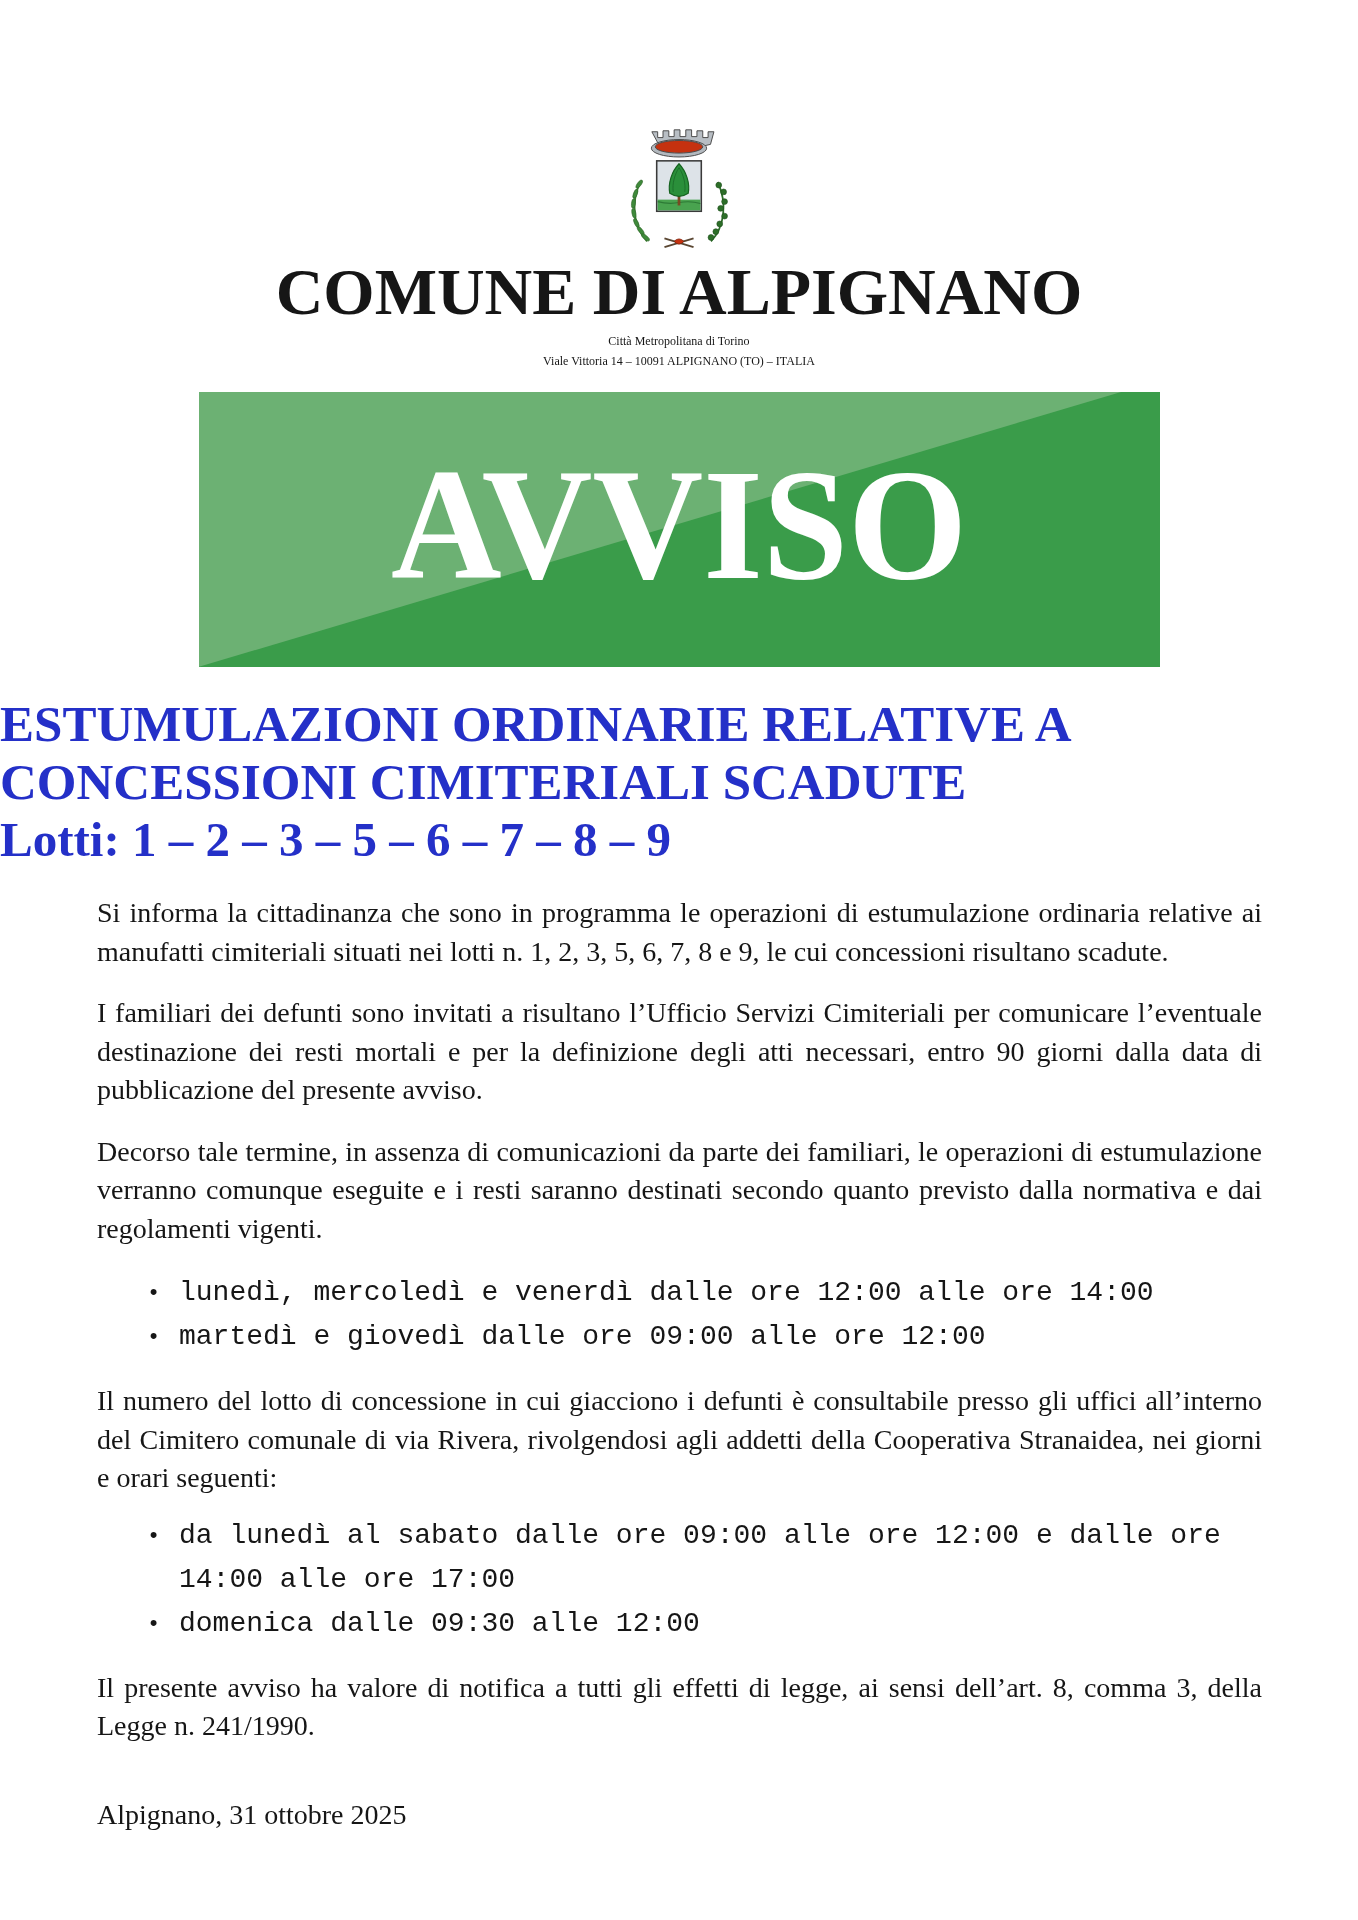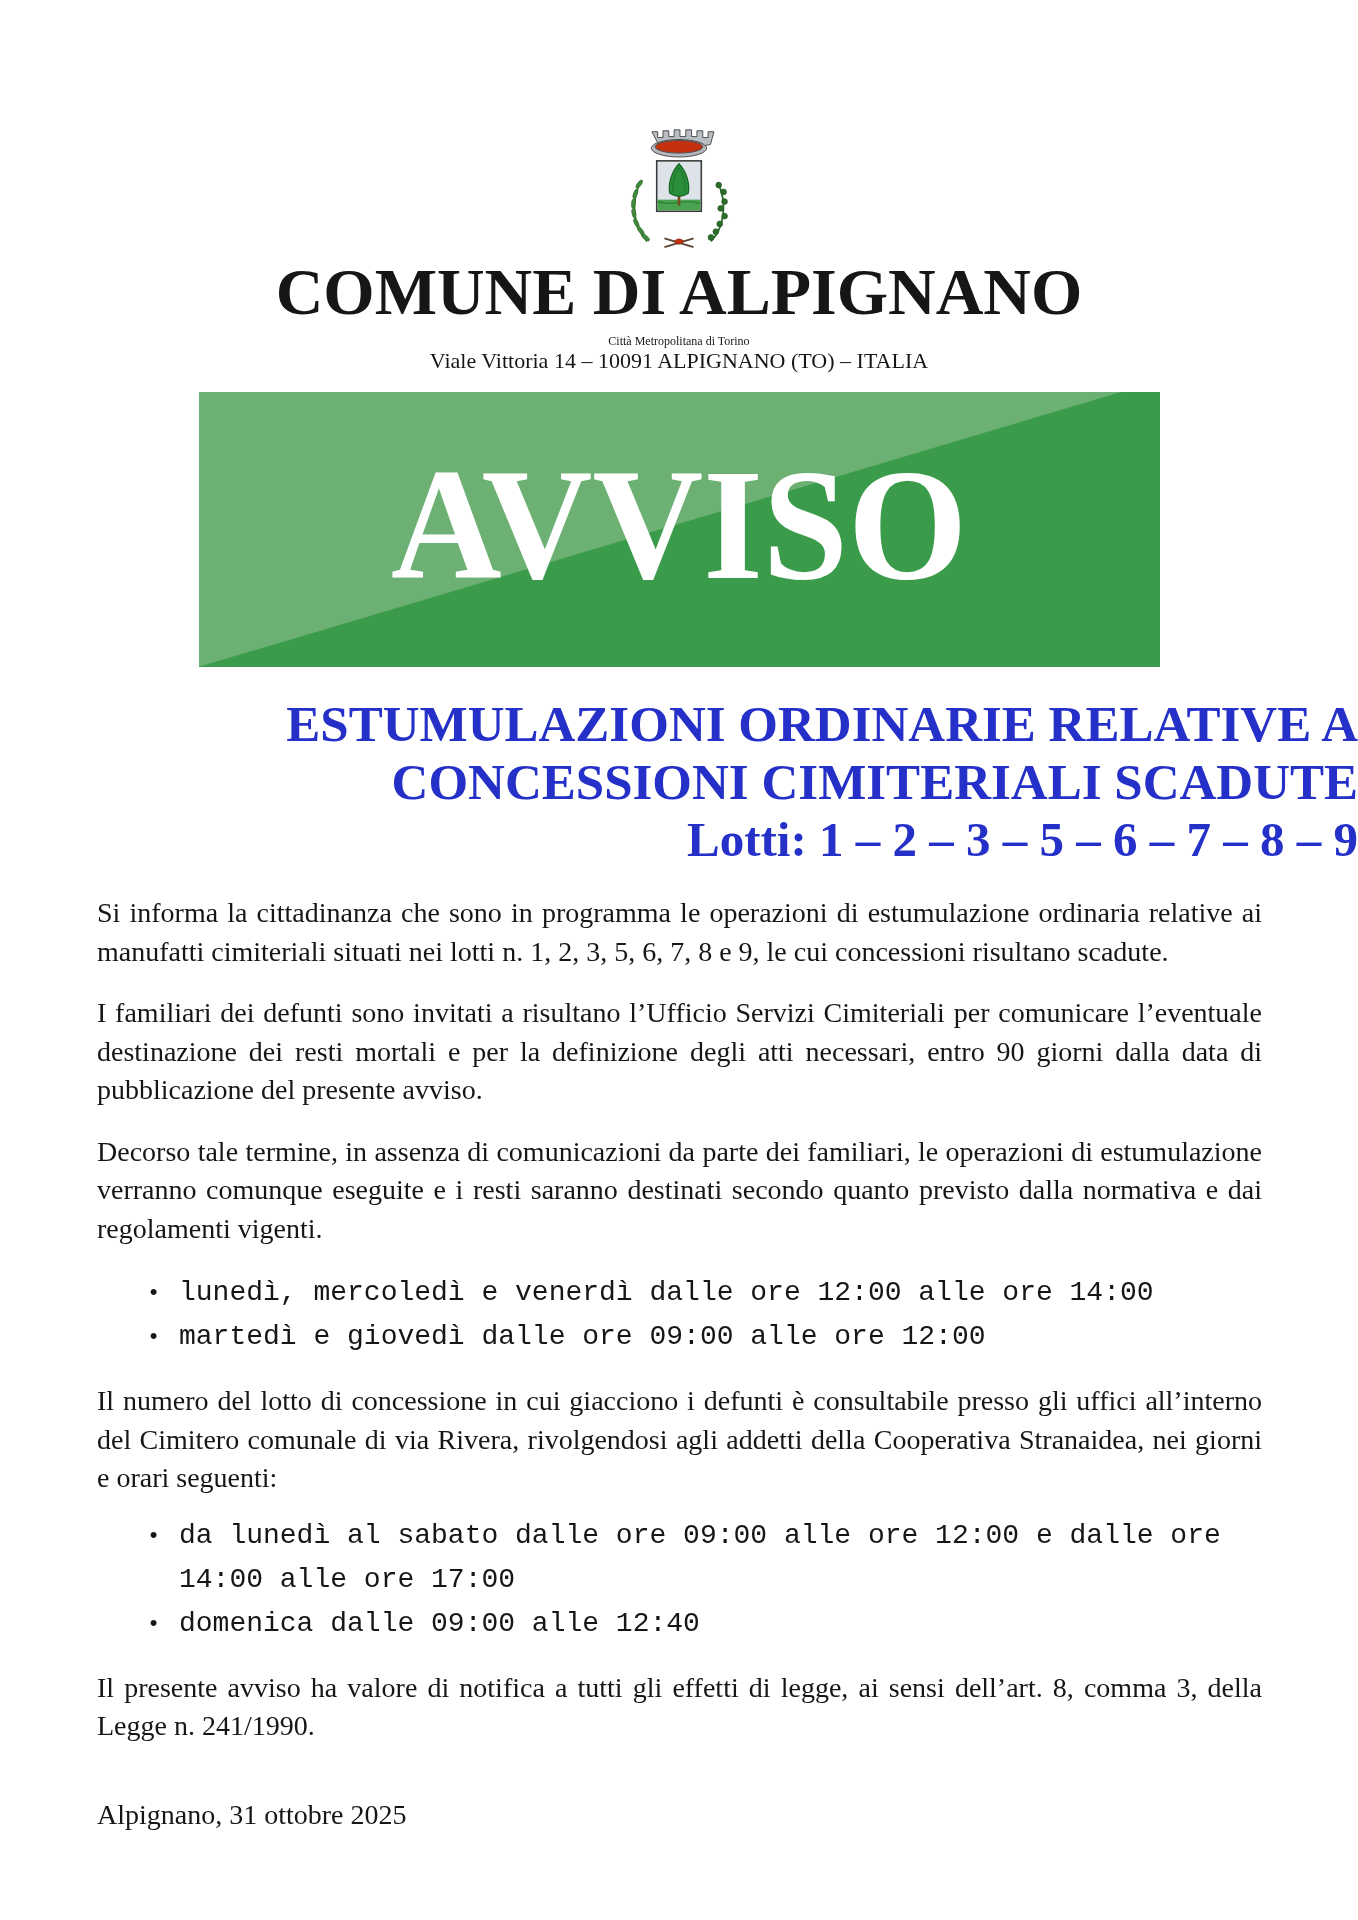--- a/index.html
+++ b/index.html
@@ -25,21 +25,21 @@
   .doc-header{ text-align:center; padding-top:124px; }
   .crest{ display:inline-block; }
   .muni-title{
     margin-top:6px;
     font-size:66px;
     font-weight:bold;
     letter-spacing:0px;
     line-height:60px;
   }
   .muni-sub1{ margin-top:9px; font-size:12px; line-height:20px; }
-  .muni-sub2{ font-size:22px; line-height:20px; }
+  .muni-sub2{ font-size:12px; line-height:20px; }
   
   .banner{
     position:relative;
     width:961px; height:275px;
     margin:21px auto 0;
     background:var(--banner_dark);
     display:flex; align-items:center; justify-content:center;
     overflow:hidden;
   }
   .banner::before{
@@ -54,21 +54,21 @@
     font-weight:bold;
     font-size:158px;
     line-height:1;
     letter-spacing:0px;
     transform:scaleX(0.97);
     padding-bottom:10px;
   }
   
   .notice-heading{
     margin-top:28px;
-    text-align:right;
+    text-align:left;
     color:var(--heading_blue);
     font-weight:bold;
   }
   .h-line{ font-size:51px; line-height:58px; }
   .h-lotti{ font-size:49px; line-height:56px; margin-top:1px; }
   
   .doc-body{
     padding:26px 96px 0 97px;
     font-size:28px;
     line-height:38.5px;
@@ -176,21 +176,21 @@
     <p class="para">Decorso tale termine, <b>in assenza di comunicazioni da parte dei familiari</b>, le operazioni di estumulazione verranno comunque eseguite e i resti saranno destinati secondo quanto previsto dalla normativa e dai regolamenti vigenti.</p>
 
     <ul class="hours">
       <li>lunedì, mercoledì e venerdì dalle ore 12:00 alle ore 14:00</li>
       <li>martedì e giovedì dalle ore 09:00 alle ore 12:00</li>
     </ul>
 
     <p class="para tight">Il numero del lotto di concessione in cui giacciono i defunti è consultabile presso gli uffici <b>all’interno del Cimitero comunale di via Rivera</b>, rivolgendosi agli addetti della <b>Cooperativa Stranaidea</b>, nei giorni e orari seguenti:</p>
     <ul class="hours">
       <li>da lunedì al sabato dalle ore 09:00 alle ore 12:00 e dalle ore 14:00 alle ore 17:00</li>
-      <li>domenica dalle 09:00 alle 12:40</li>
+      <li>domenica dalle 09:30 alle 12:00</li>
     </ul>
 
     <p class="para">Il presente avviso <b>ha valore di notifica a tutti gli effetti di legge</b>, ai sensi dell’art. 8, comma 3, della <b>Legge n. 241/1990</b>.</p>
 
     <p class="date-line">Alpignano, 31 ottobre 2025</p>
   </div>
 
 </div>
 
 </body></html>

